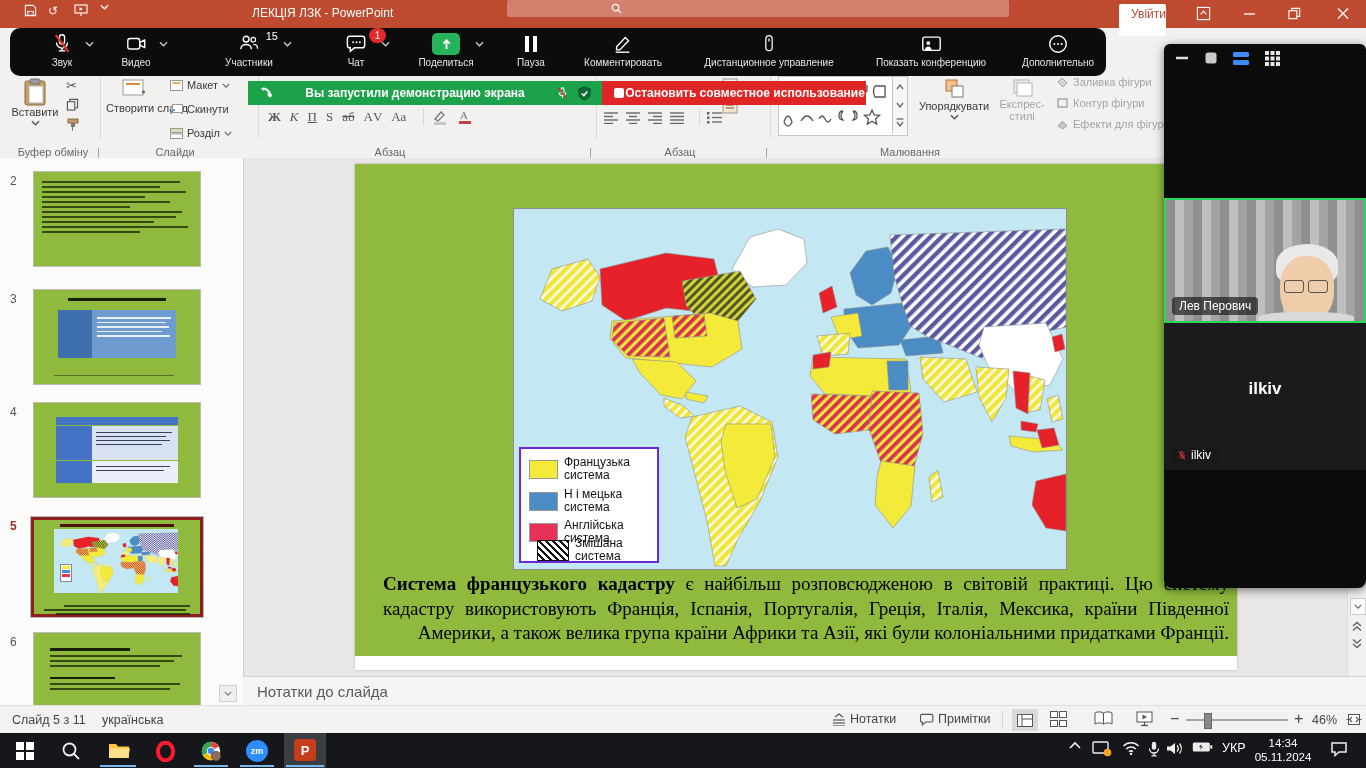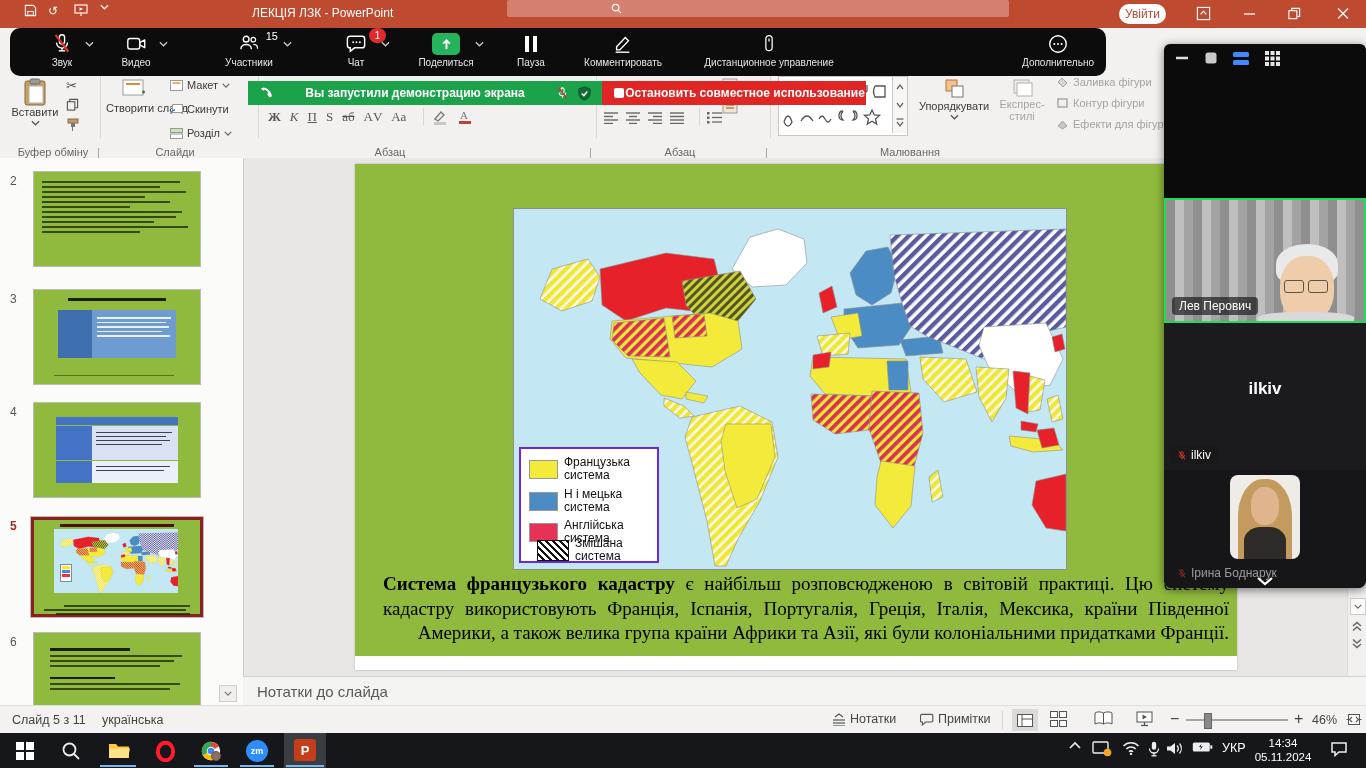--- a/index.html
+++ b/index.html
@@ -5,22 +5,22 @@
   html,body{margin:0;padding:0}
   body{width:1366px;height:768px;position:relative;overflow:hidden;
        font-family:"Liberation Sans",sans-serif;background:#E9E7E5;font-size:12px}
   .abs{position:absolute}
   svg{display:block}
   
   #titlebar{left:0;top:0;width:1366px;height:28px;background:#BE4A2F;z-index:10}
   .qat{color:#fff;font-size:12px;top:4px;opacity:.95}
   #tb-title{left:252px;top:6px;color:#fff;font-size:12px;white-space:nowrap}
   #tb-search{left:507px;top:0;width:502px;height:17px;background:#D3806E;border-radius:2px}
-  #tb-signin{left:1119px;top:4px;width:47px;height:20px;background:#fff;color:#B64A32;
-             font-size:12px;text-align:center;line-height:20px;border-radius:10px}
+  #tb-signin{left:1119px;top:4px;width:47px;height:32px;background:#fff;color:#B64A32;
+             font-size:12px;text-align:right;line-height:20px;border-radius:2px}
   .winctl{top:6px;color:#fff}
   
   #ribbon{left:0;top:28px;width:1366px;height:130px;background:#F2F1EF;border-bottom:1px solid #D8D6D4;z-index:1}
   .rgrp-label{position:absolute;top:118px;font-size:11px;color:#6A6866;text-align:center}
   .rsep{position:absolute;top:48px;height:62px;width:1px;background:#DAD8D6}
   .rbtn-lbl{font-size:11px;color:#3B3A39;white-space:nowrap}
   .rsmall{position:absolute;display:flex;align-items:center;gap:4px;font-size:11px;color:#3B3A39;white-space:nowrap}
   .fontbtn{font-size:13px;color:#5A5856;font-family:"Liberation Serif",serif;margin-right:9px}
   .alico{margin-right:7px}
   .grayed{color:#A5A3A1}
@@ -537,20 +537,30 @@
   </div>
   <div class="mt-item" style="left:674px;width:170px">
     <div class="mt-ico">
       <svg width="20" height="23" viewBox="0 0 24 24">
           <rect x="8.2" y="2.5" width="7.6" height="18" rx="3.8" fill="none" stroke="#fff" stroke-width="1.5"></rect>
           <line x1="12" y1="6" x2="12" y2="9.5" stroke="#fff" stroke-width="1.5"></line>
         </svg>
     </div>
     <div class="mt-lbl">Дистанционное управление</div>
   </div>
+  <div class="mt-item" style="left:846px;width:150px">
+    <div class="mt-ico">
+      <svg width="23" height="22" viewBox="0 0 24 24">
+          <rect x="2.5" y="4.5" width="19" height="14.5" rx="2" fill="none" stroke="#fff" stroke-width="1.5"></rect>
+          <circle cx="8.5" cy="11" r="2.1" fill="#fff"></circle>
+          <path d="M4.8 19 c0-3 1.8-4.4 3.7-4.4 s3.7 1.4 3.7 4.4 Z" fill="#fff"></path>
+        </svg>
+    </div>
+    <div class="mt-lbl">Показать конференцию</div>
+  </div>
   <div class="mt-item" style="left:1001px;width:94px">
     <div class="mt-ico">
       <svg width="22" height="22" viewBox="0 0 24 24">
           <circle cx="12" cy="12" r="9" fill="none" stroke="#fff" stroke-width="1.5"></circle>
           <g fill="#fff">
             <circle cx="8" cy="12" r="1.1"></circle>
             <circle cx="12" cy="12" r="1.1"></circle>
             <circle cx="16" cy="12" r="1.1"></circle>
           </g>
         </svg>
@@ -951,34 +961,13 @@
       <svg width="10" height="11" viewBox="0 0 24 24">
           <rect x="9.2" y="2.5" width="5.6" height="10" rx="2.8" fill="none" stroke="#E0352B" stroke-width="2.2"></rect>
           <path d="M6 11 a6 6 0 0 0 12 0" fill="none" stroke="#E0352B" stroke-width="2.2"></path>
           <line x1="12" y1="17" x2="12" y2="21" stroke="#E0352B" stroke-width="2.2"></line>
           <line x1="5" y1="2.5" x2="19" y2="21" stroke="#E0352B" stroke-width="2.6"></line>
         </svg>
       <span>ilkiv</span>
     </div>
   </div>
 
-  <div class="tile" style="top:426px;height:118px;background:#161618">
-    <div style="position:absolute;left:66px;top:5px;width:70px;height:84px;border-radius:8px;background:#EFEBE6;overflow:hidden">
-      <div style="position:absolute;left:8px;top:4px;width:54px;height:84px;border-radius:45% 45% 0 0;background:#C49B5F"></div>
-      <div style="position:absolute;left:21px;top:12px;width:28px;height:38px;border-radius:45%;background:#E0B48C"></div>
-      <div style="position:absolute;left:14px;top:52px;width:42px;height:34px;border-radius:40% 40% 0 0;background:#2E2B29"></div>
-    </div>
-    <div class="pill" style="opacity:.55">
-      <svg width="10" height="11" viewBox="0 0 24 24">
-          <rect x="9.2" y="2.5" width="5.6" height="10" rx="2.8" fill="none" stroke="#E0352B" stroke-width="2.2"></rect>
-          <path d="M6 11 a6 6 0 0 0 12 0" fill="none" stroke="#E0352B" stroke-width="2.2"></path>
-          <line x1="12" y1="17" x2="12" y2="21" stroke="#E0352B" stroke-width="2.2"></line>
-          <line x1="5" y1="2.5" x2="19" y2="21" stroke="#E0352B" stroke-width="2.6"></line>
-        </svg>
-      <span>Ірина Боднарук</span>
-    </div>
-    <div style="position:absolute;left:50%;bottom:2px;transform:translateX(-50%)">
-      <svg width="20" height="10" viewBox="0 0 20 10">
-          <polyline points="3,2 10,8 17,2" fill="none" stroke="#fff" stroke-width="2.2"></polyline>
-        </svg>
-    </div>
-  </div>
 </div>
 
 </body></html>

